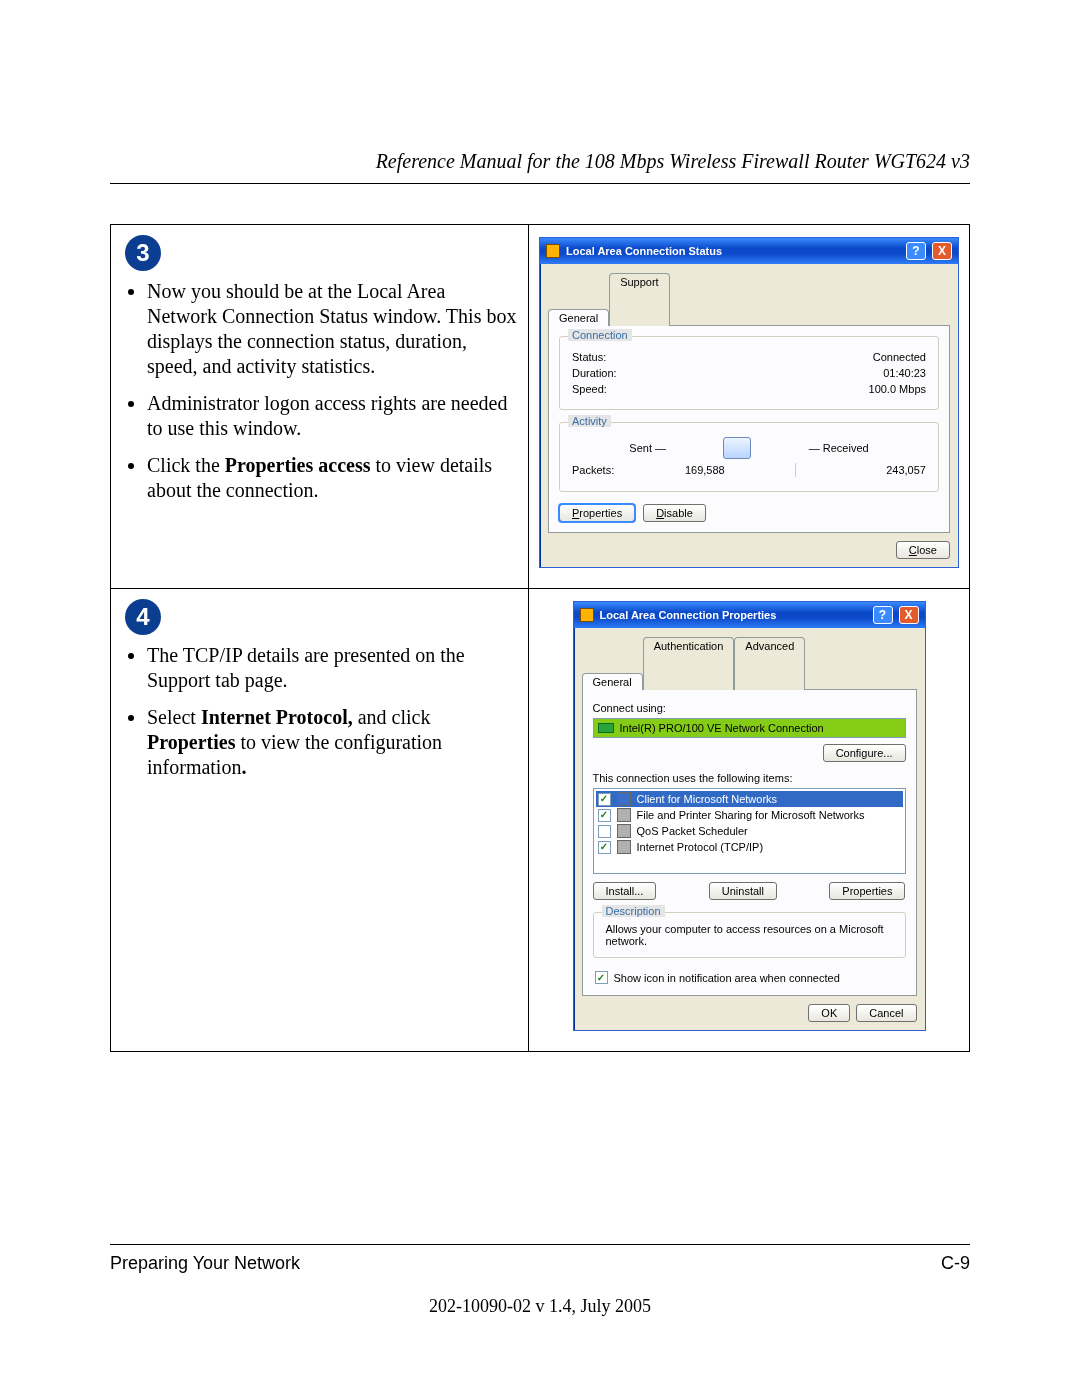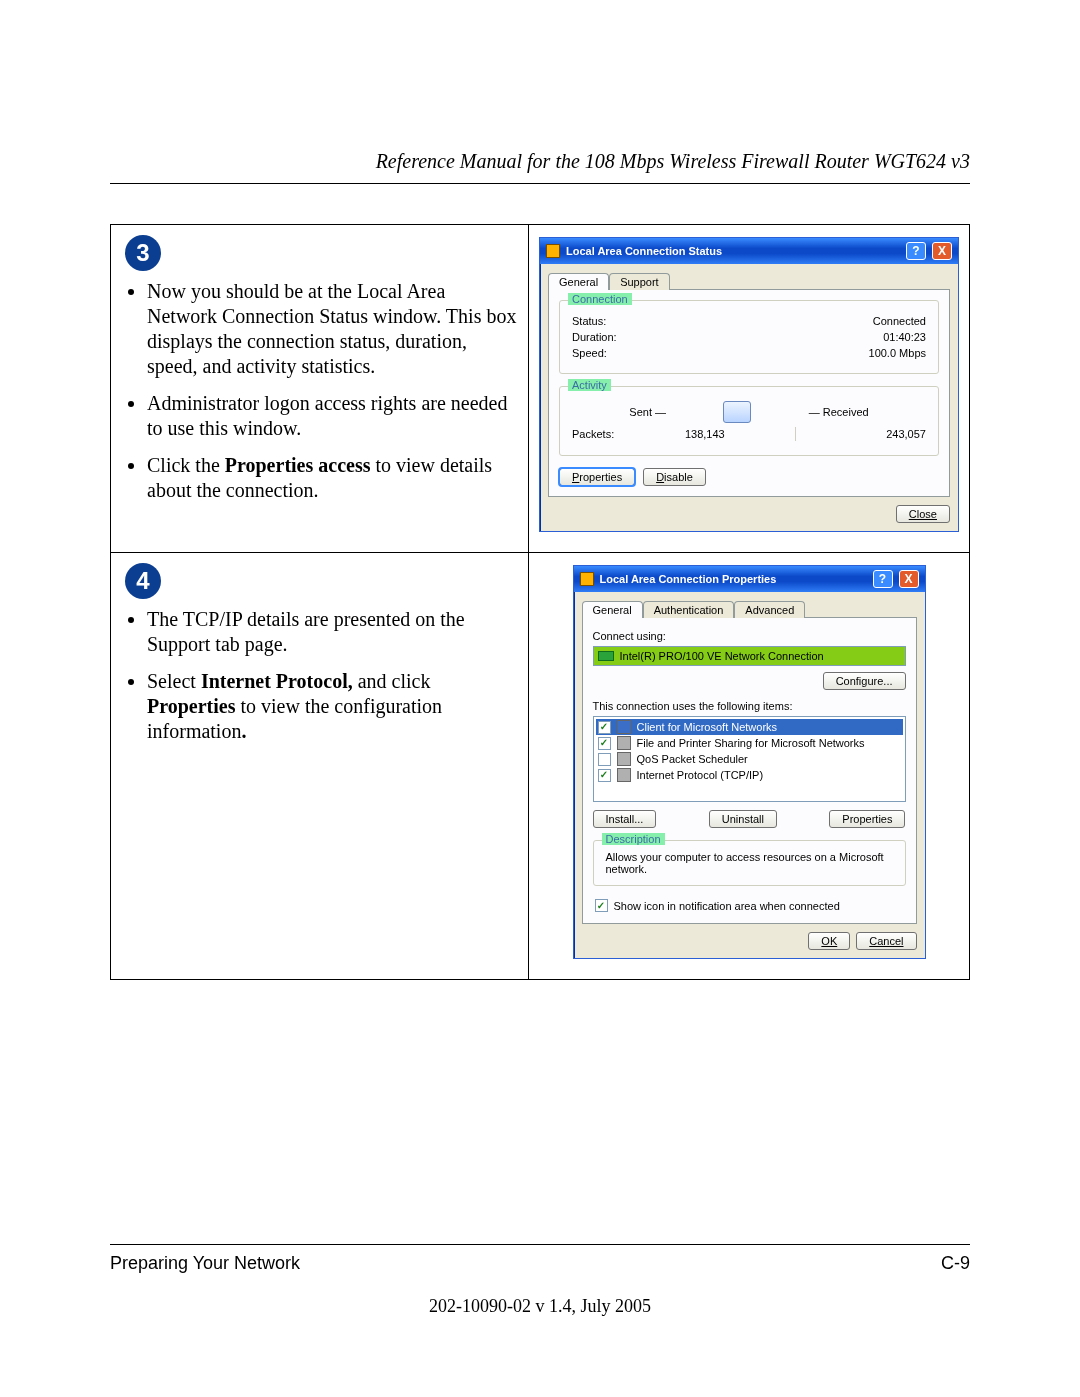--- a/index.html
+++ b/index.html
@@ -93,38 +93,39 @@
     padding: 2px 10px;
     border-radius: 4px 4px 0 0;
     font-size: 11px;
     position: relative;
     top: 1px;
     cursor: pointer;
   }
   .xp-tab.active {
     background: #fcfcfe;
     z-index: 2;
+    margin-top: 36px;
   }
   .xp-body {
     border: 1px solid #919b9c;
     margin: 0 8px 8px 8px;
     background: #fcfcfe;
     padding: 10px;
   }
   .groupbox {
     border: 1px solid #d0d0c0;
     border-radius: 3px;
     padding: 10px 12px;
     margin-bottom: 12px;
     position: relative;
   }
   .groupbox > .legend {
     position: absolute;
     top: -8px; left: 8px;
-    background: #86efac;
+    background: #e5e5e5;
     padding: 0 4px;
     color: #3a6ea5;
     font-size: 11px;
   }
   .kv { display: flex; justify-content: space-between; margin: 4px 0; }
   .activity-row {
     display: flex; justify-content: space-between; align-items: center;
     margin: 4px 0;
   }
   .act-icon {
@@ -137,21 +138,21 @@
     font: 11px Tahoma, Arial, sans-serif;
     border: 1px solid #707070;
     background: linear-gradient(#fff,#e7e7df);
     border-radius: 3px;
     padding: 2px 12px;
     cursor: pointer;
   }
   .xp-button.default { outline: 2px solid #3a8bff; outline-offset: -1px; }
   .btnrow { display: flex; gap: 8px; margin-top: 6px; }
   .btnrow.right { justify-content: flex-end; }
-  .footer-btns { padding: 0 8px 8px 8px; display:flex; justify-content:flex-end; gap:6px;text-decoration:underline; }
+  .footer-btns { padding: 0 8px 8px 8px; display:flex; justify-content:flex-end; gap:6px; }
 
   
   .fieldlabel { margin: 2px 0 4px 0; }
   .textfield {
     border: 1px solid #7f9db9;
     background: #84cc16;
     padding: 3px 4px;
     display: flex; align-items: center; gap: 6px;
     font-size: 11px;
   }
@@ -262,21 +263,21 @@
                 <span class="legend">Activity</span>
                 <div class="activity-row">
                   <span></span>
                   <span><span>Sent</span> —</span>
                   <span class="act-icon"></span>
                   <span>— <span>Received</span></span>
                   <span></span>
                 </div>
                 <div class="activity-row">
                   <span>Packets:</span>
-                  <span>138,143</span>
+                  <span>169,588</span>
                   <span style="width:20px;border-left:1px solid #d0d0c0;height:14px;"></span>
                   <span>243,057</span>
                 </div>
               </div>
               <div class="btnrow">
                 <button class="xp-button default"><u>P</u><span>roperties</span></button>
                 <button class="xp-button"><u>D</u>isable</button>
               </div>
             </div>
             <div class="footer-btns">

